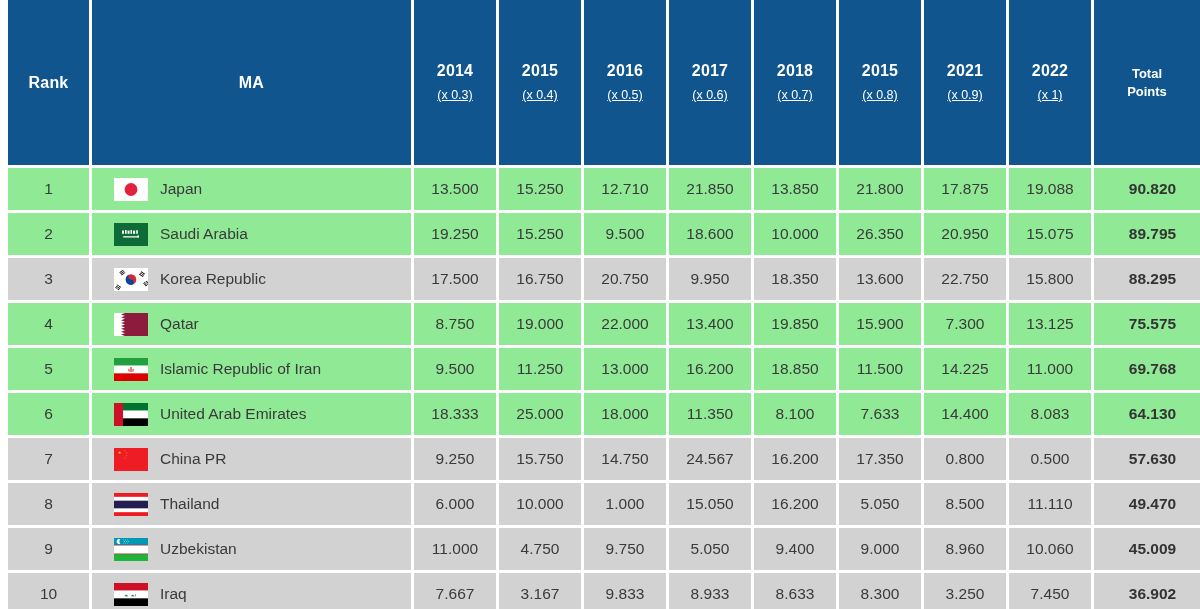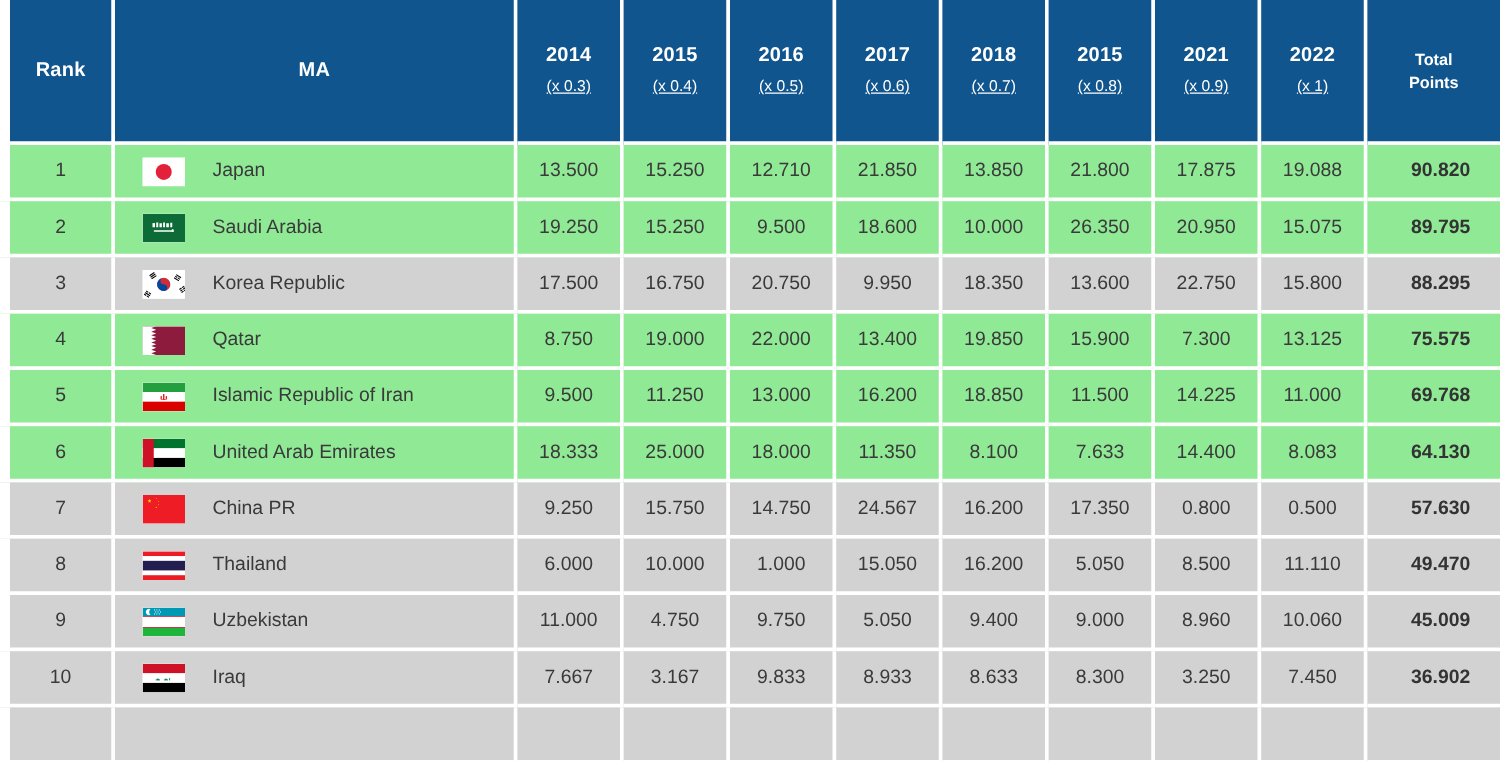--- a/index.html
+++ b/index.html
@@ -13,21 +13,21 @@
   }
 
   #ranking-table {
     width: 1200px;
     border-collapse: separate;
     border-spacing: 0;
     table-layout: fixed;
   }
 
   
-  thead tr { height: 116px; }
+  thead tr { height: 168px; }
   thead th {
     background: #10558d;
     color: #ffffff;
     font-size: 16px;
     font-weight: bold;
     text-align: center;
     vertical-align: middle;
     padding: 0;
     border-right: 3px solid #ffffff;
     border-bottom: 3px solid #ffffff;
@@ -56,21 +56,21 @@
   tbody td.last-col  { border-right: 0; }
 
   tr.row-green td { background: #8fe995; }
   tr.row-gray  td { background: #d2d2d2; }
 
   td.rank-cell { text-align: center; font-size: 15.5px; }
   td.total-cell { font-weight: bold; color: #333333; padding-left: 11px; }
 
   
   td.ma-cell { text-align: left; padding-left: 22px; }
-  .ma-inner { display: flex; align-items: center; gap: 22px; }
+  .ma-inner { display: flex; align-items: center; gap: 12px; }
   .country-name { font-size: 15.5px; color: #3a3a3a; }
 
   
   .flag {
     width: 34px;
     height: 23px;
     flex: 0 0 34px;
     position: relative;
     overflow: hidden;
     display: block;

